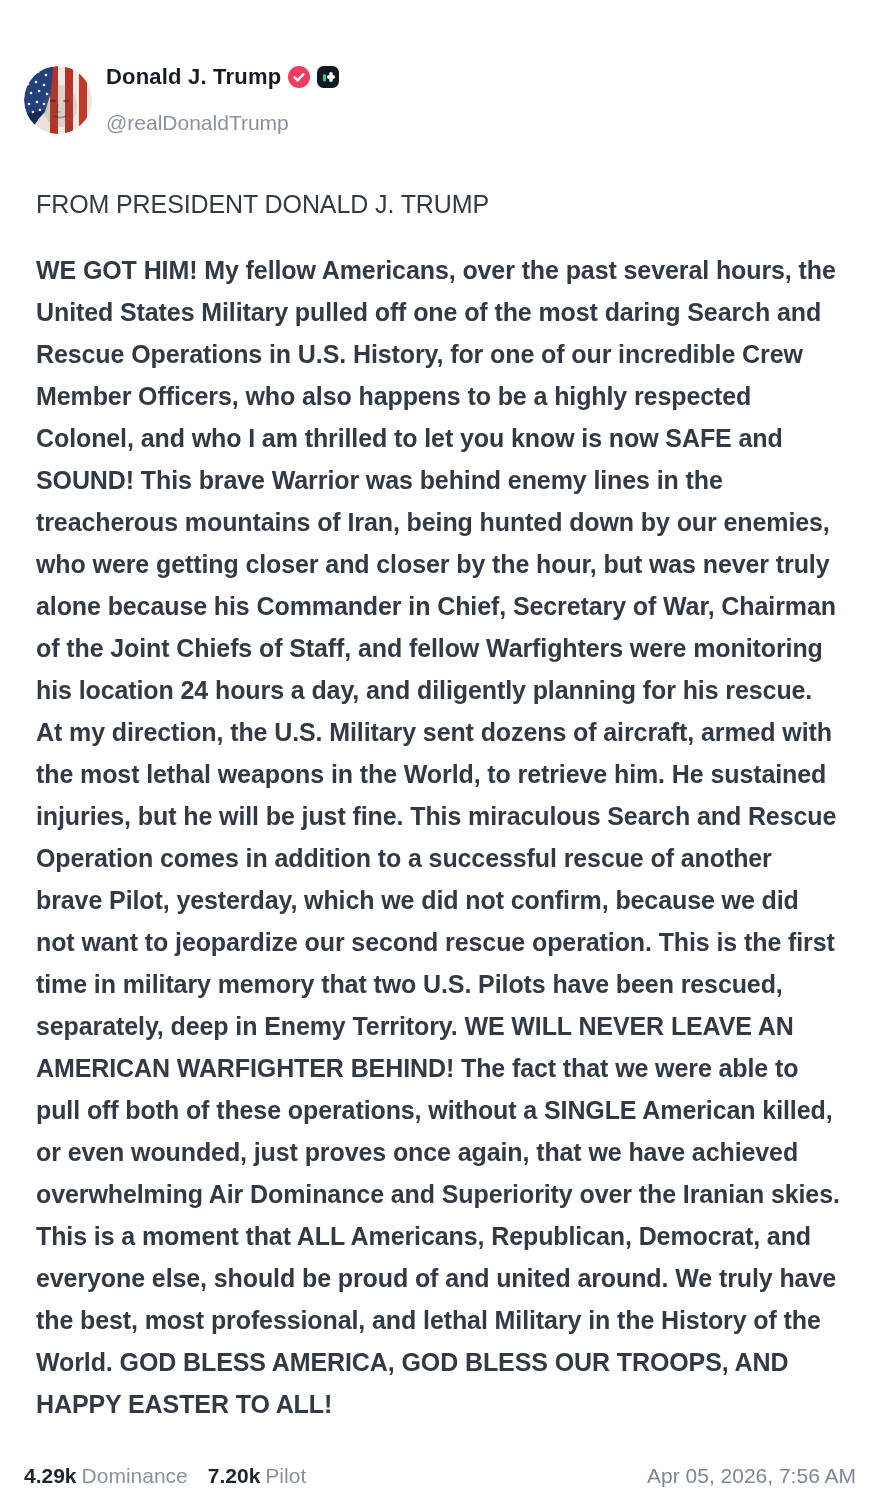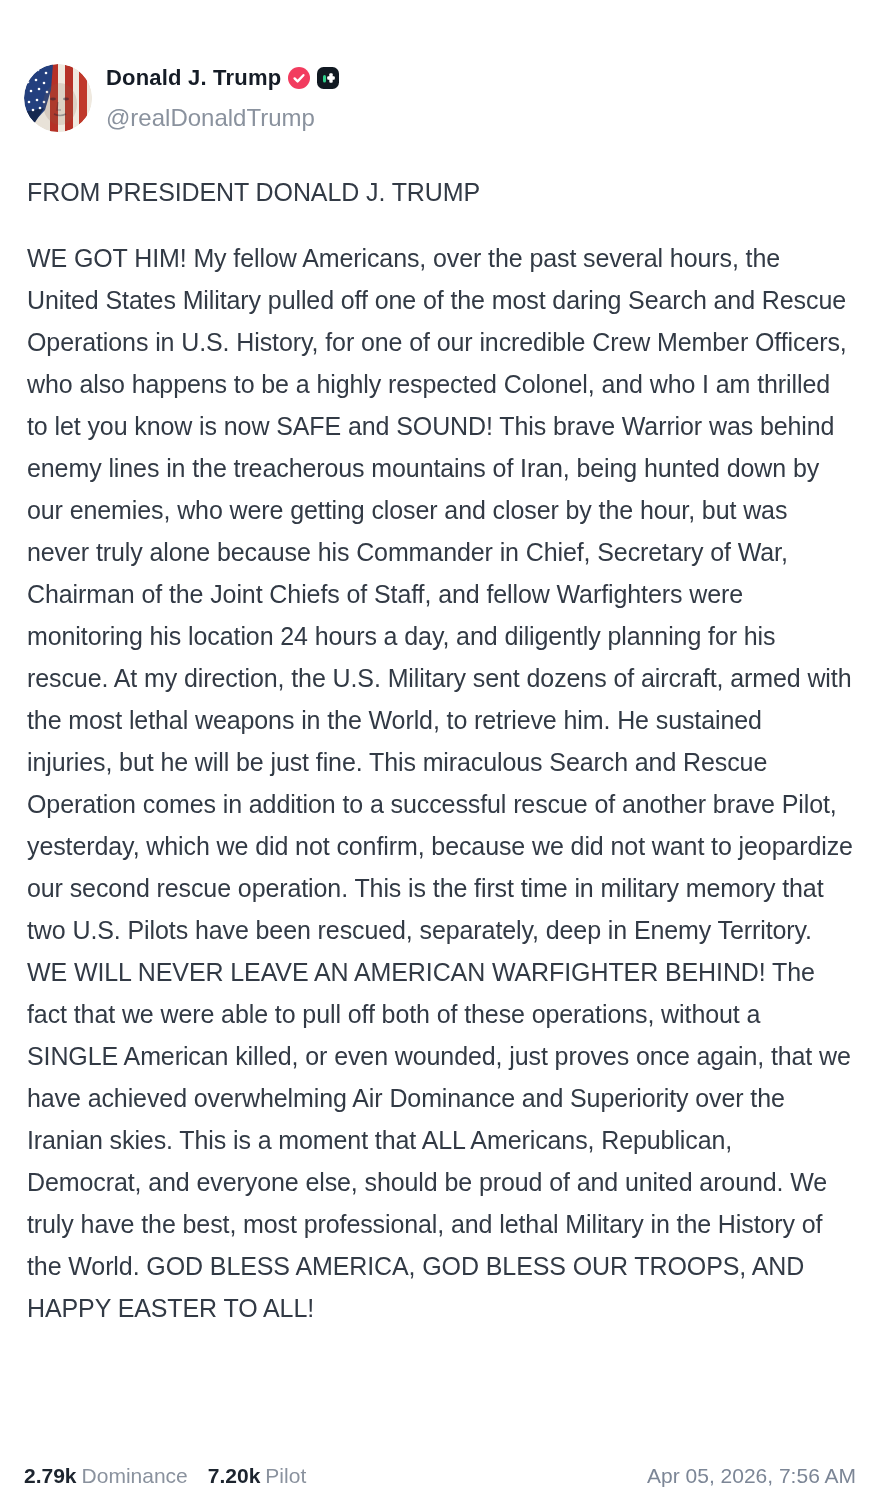--- a/index.html
+++ b/index.html
@@ -49,38 +49,39 @@
     letter-spacing: 0.2px;
     cursor: pointer;
   }
   .badge {
     width: 22px;
     height: 22px;
     flex: 0 0 auto;
     display: inline-block;
   }
   .handle {
-    margin-top: 13px;
-    font-size: 24px;
+    margin-top: 21px;
+    font-size: 21px;
     color: #8a929e;
     cursor: pointer;
   }
   
   .body-text {
     margin-top: 36px;
   }
   .body-text p {
-    margin: 3px;
+    margin: 12px;
     font-size: 25px;
     line-height: 42px;
     color: #323a45;
     letter-spacing: -0.1px;
   }
   .body-text p + p {
     margin-top: 24px;
+    font-weight: bold;
   }
   
   .footer {
     margin-top: auto;
     display: flex;
     align-items: baseline;
     justify-content: space-between;
     font-size: 21px;
     padding-bottom: 6px;
   }
@@ -179,21 +180,21 @@
   </div>
 
   <div class="body-text">
     <p>FROM PRESIDENT DONALD J. TRUMP</p>
     <p>WE GOT HIM! My fellow Americans, over the past several hours, the United States Military pulled off one of the most daring Search and Rescue Operations in U.S. History, for one of our incredible Crew Member Officers, who also happens to be a highly respected Colonel, and who I am thrilled to let you know is now SAFE and SOUND! This brave Warrior was behind enemy lines in the treacherous mountains of Iran, being hunted down by our enemies, who were getting closer and closer by the hour, but was never truly alone because his Commander in Chief, Secretary of War, Chairman of the Joint Chiefs of Staff, and fellow Warfighters were monitoring his location 24 hours a day, and diligently planning for his rescue. At my direction, the U.S. Military sent dozens of aircraft, armed with the most lethal weapons in the World, to retrieve him. He sustained injuries, but he will be just fine. This miraculous Search and Rescue Operation comes in addition to a successful rescue of another brave Pilot, yesterday, which we did not confirm, because we did not want to jeopardize our second rescue operation. This is the first time in military memory that two U.S. Pilots have been rescued, separately, deep in Enemy Territory. WE WILL NEVER LEAVE AN AMERICAN WARFIGHTER BEHIND! The fact that we were able to pull off both of these operations, without a SINGLE American killed, or even wounded, just proves once again, that we have achieved overwhelming Air Dominance and Superiority over the Iranian skies. This is a moment that ALL Americans, Republican, Democrat, and everyone else, should be proud of and united around. We truly have the best, most professional, and lethal Military in the History of the World. GOD BLESS AMERICA, GOD BLESS OUR TROOPS, AND HAPPY EASTER TO ALL!</p>
   </div>
 
   <div class="footer">
     <div class="stats">
       <span class="stat">
-        <span class="count">2.79k</span><span class="label">Dominance</span>
+        <span class="count">4.29k</span><span class="label">Dominance</span>
       </span>
       <span class="stat">
         <span class="count">7.20k</span><span class="label">Pilot</span>
       </span>
     </div>
     <span class="timestamp">Apr 05, 2026, 7:56 AM</span>
   </div>
 
 </div>
 

